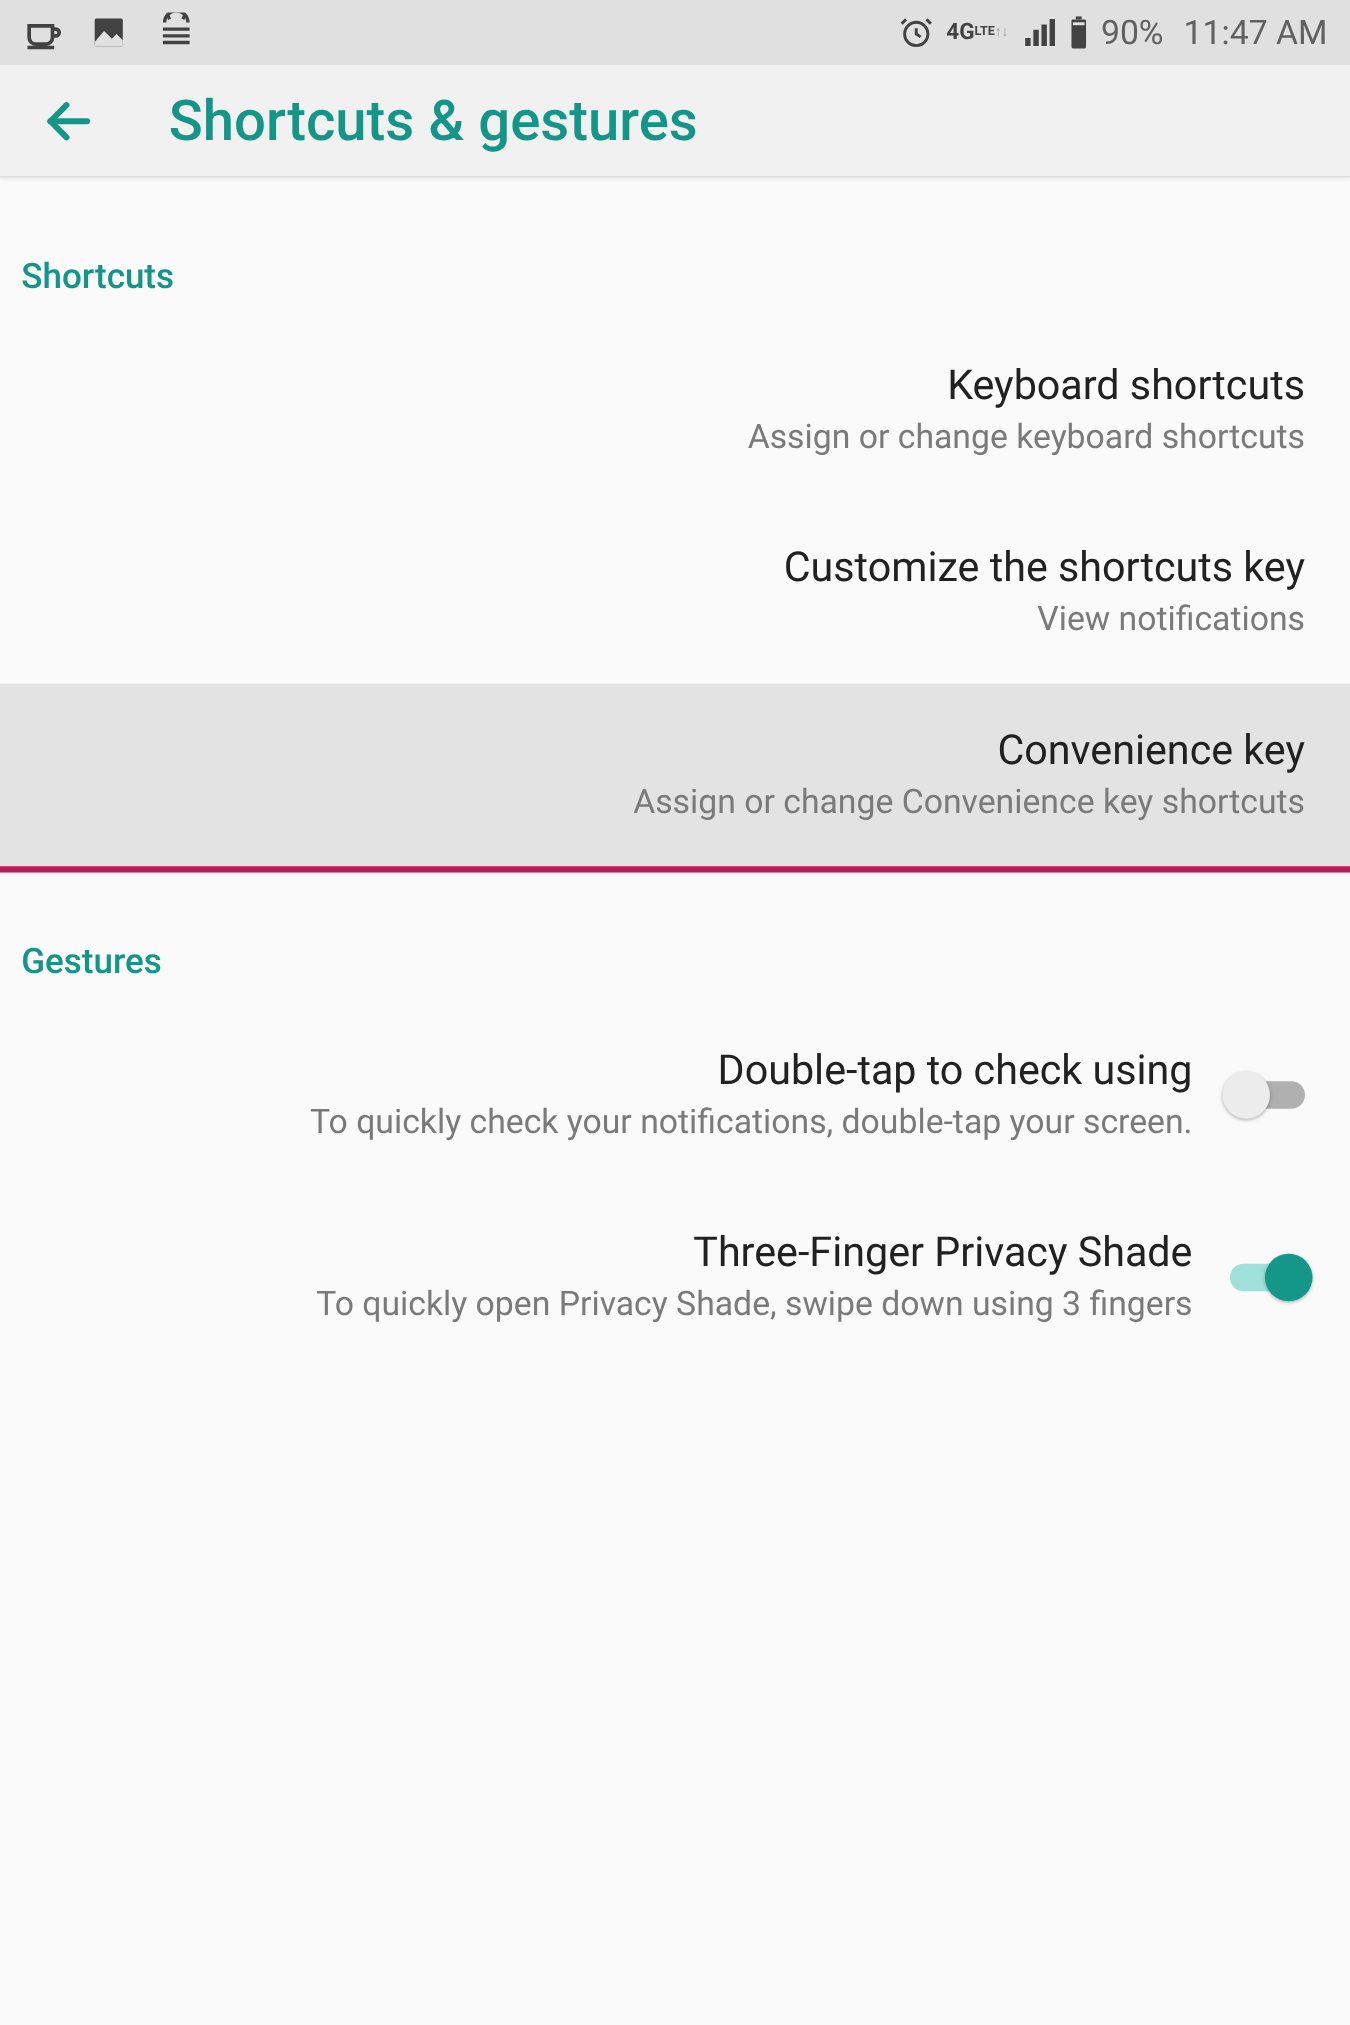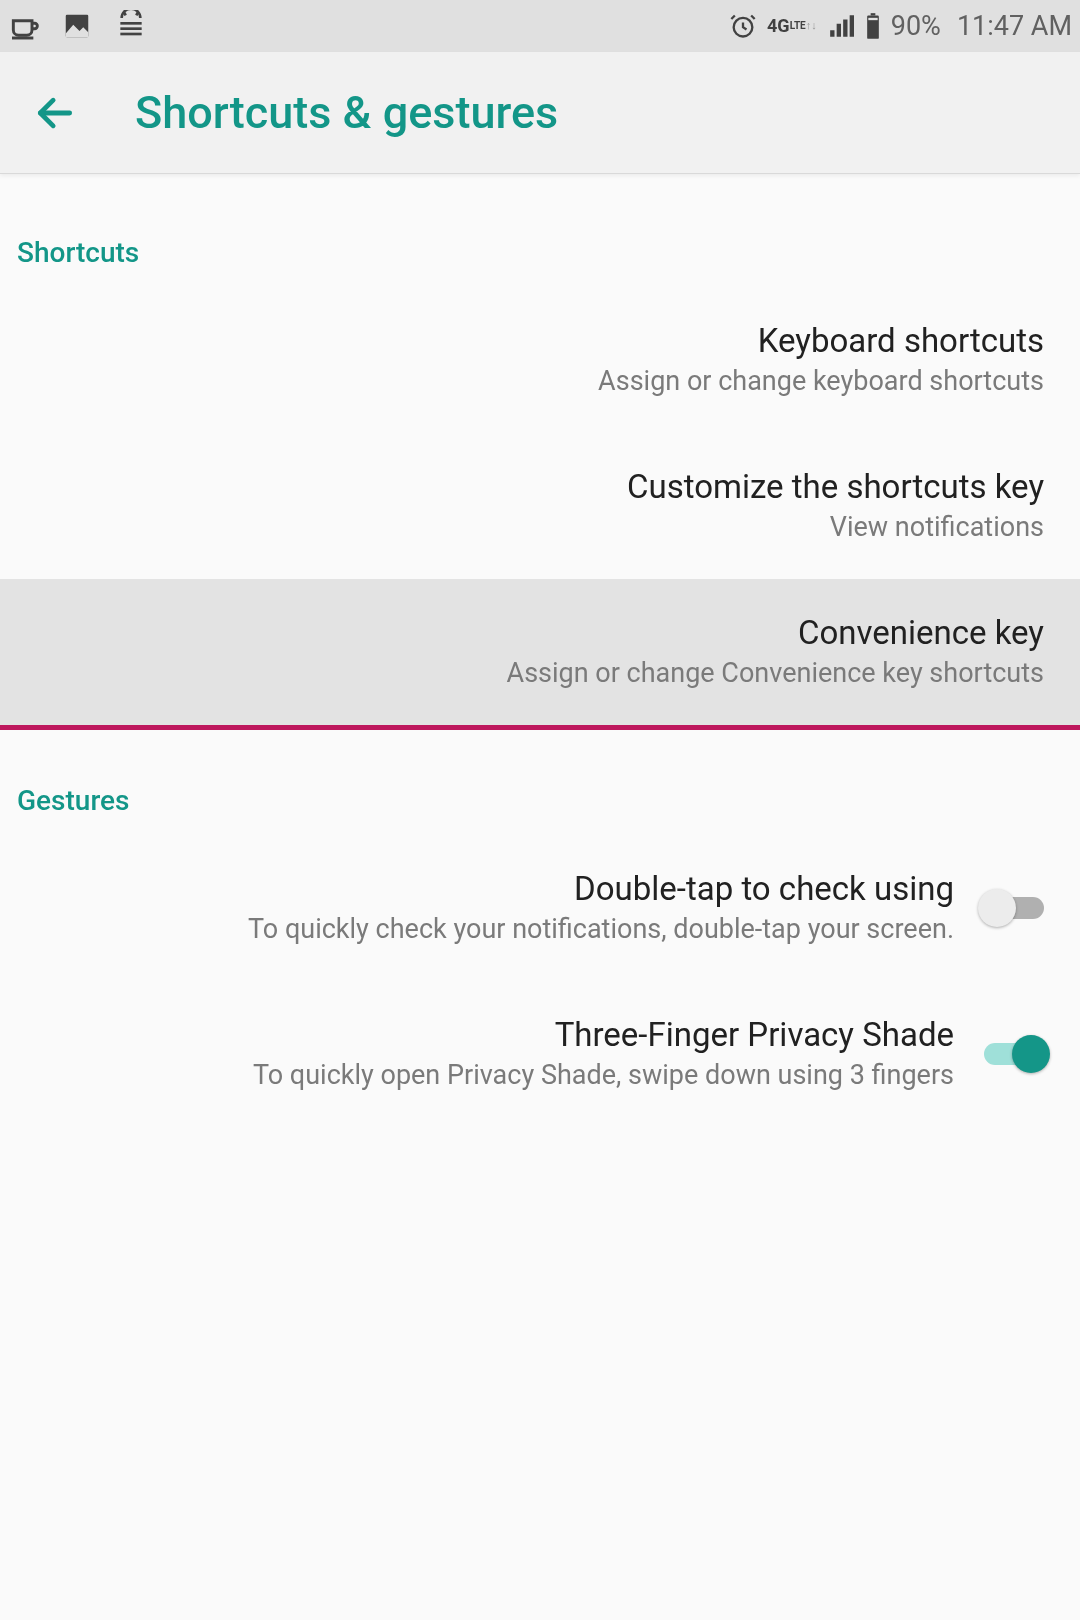--- a/index.html
+++ b/index.html
@@ -12,21 +12,21 @@
       background: #fafafa;
       width: 1080px;
       height: 1620px;
       overflow: hidden;
     }
     .status-bar {
       height: 52px;
       background: #e0e0e0;
       display: flex;
       align-items: center;
-      padding: 0 8px;
+      padding: 0 18px;
       justify-content: space-between;
       color: #424242;
     }
     .status-left {
       display: flex;
       align-items: center;
       gap: 22px;
     }
     .status-right {
       display: flex;
@@ -37,21 +37,21 @@
     .status-icon {
       display: inline-flex;
       align-items: center;
       justify-content: center;
     }
     .status-text {
       font-size: 27px;
       color: #616161;
     }
     .app-bar {
-      height: 122px;
+      height: 90px;
       background: #f1f1f1;
       display: flex;
       align-items: center;
       padding: 0 20px 0 30px;
       border-bottom: 1px solid #d9d9d9;
       box-shadow: 0 2px 4px rgba(0,0,0,0.06);
     }
     .back-btn {
       width: 50px;
       height: 50px;

